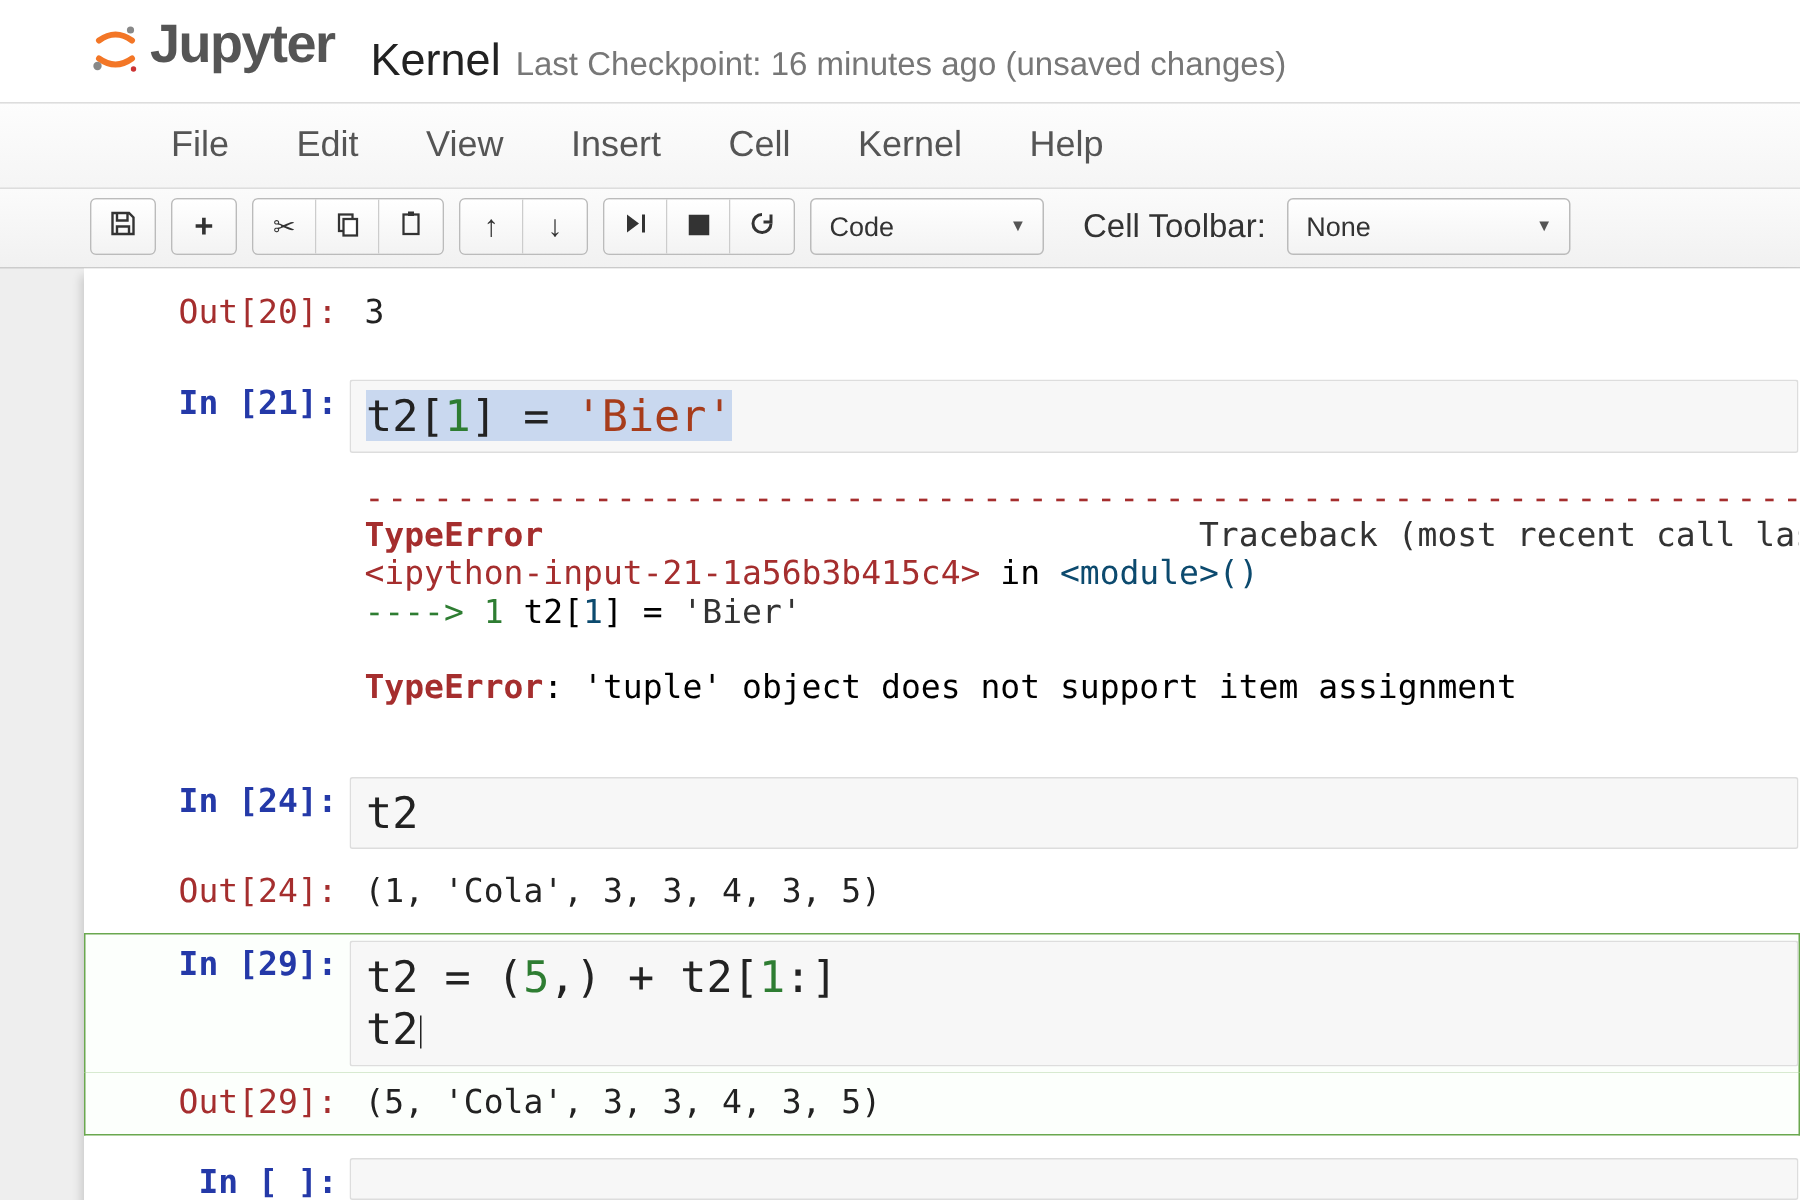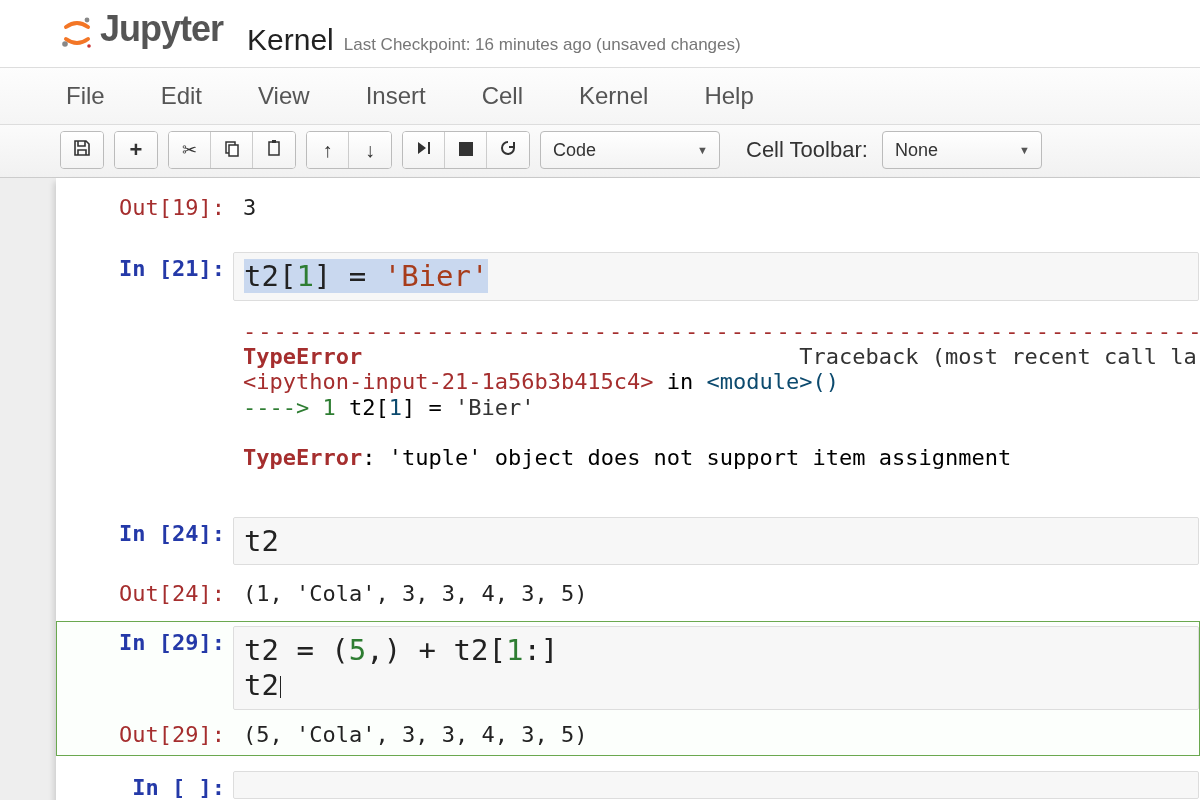--- a/index.html
+++ b/index.html
@@ -30,33 +30,34 @@
     display: flex;
     align-items: baseline;
     gap: 10px;
   }
   .nb-title {
     font-size: 30px;
     font-weight: 500;
     color: #222;
   }
   .checkpoint {
-    font-size: 17px;
+    font-size: 22px;
     color: #777;
   }
   .menubar {
     background: linear-gradient(#fdfdfd,#f5f5f5);
     border-top: 1px solid #ddd;
     border-bottom: 1px solid #ddd;
     padding: 0 60px;
   }
   .menubar ul {
     display: flex;
     list-style: none;
-    gap: 44px;
+    gap: 33px;
+    margin-left: 48px;
   }
   .menubar li {
     font-size: 24px;
     color: #555;
     padding: 14px 6px;
     cursor: pointer;
   }
   .toolbar {
     background: linear-gradient(#fbfbfb,#f1f1f1);
     border-bottom: 1px solid #ccc;
@@ -282,36 +283,36 @@
           </svg></span>
       </div>
     <div class="tb-btn">
         <span><svg width="18" height="18" viewBox="0 0 18 18">
             <path d="M9 3a6 6 0 1 0 6 6" fill="none" stroke="#333" stroke-width="2"></path>
             <path d="M15 3v5h-5" fill="none" stroke="#333" stroke-width="2"></path>
           </svg></span>
       </div>
   </div>
   <div class="select-wrap">
-    <select class="tb-select" style="width:180px">
+    <select class="tb-select" style="width:156px">
       <option>Code</option>
     </select>
   </div>
   <span class="ct-label">Cell Toolbar:</span>
   <div class="select-wrap">
-    <select class="tb-select" style="width:160px">
+    <select class="tb-select" style="width:189px">
       <option>None</option>
     </select>
   </div>
 </div>
 
 <div class="notebook">
 
   <div class="cell">
-    <div class="prompt out">Out[19]:</div>
+    <div class="prompt out">Out[20]:</div>
     <div class="cell-body">
         <div class="plain-output">3</div>
       </div>
   </div>
 
   <div class="cell" style="margin-top:18px">
     <div class="prompt in">In [21]:</div>
     <div class="cell-body">
       <div class="code-input"><span class="hl-sel"><span>t2[</span><span class="hl-num">1</span><span>] = </span><span class="hl-str">'Bier'</span></span></div>
     </div>

